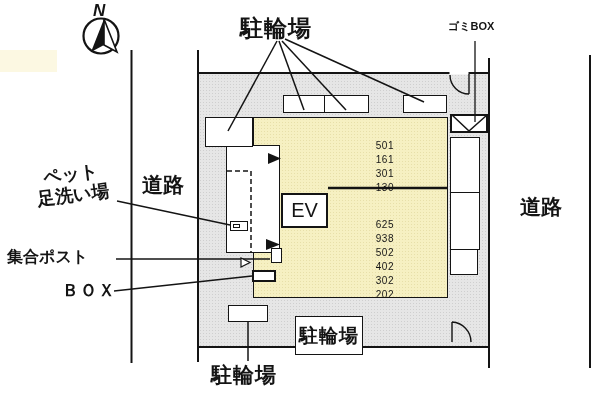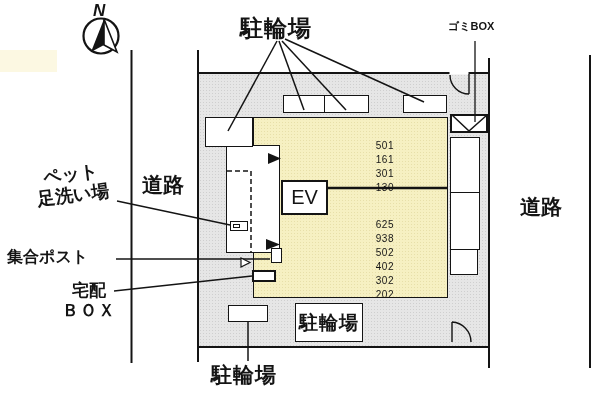--- a/index.html
+++ b/index.html
@@ -11,21 +11,21 @@
     background-image:radial-gradient(#cfcfcf 0.6px,transparent 0.7px);background-size:3px 3px;}
   .floor{left:253px;top:117px;width:195px;height:181px;border:1.5px solid #141414;
     background-color:var(--floor,#f6f0c2);
     background-image:radial-gradient(#e7dfa9 0.6px,transparent 0.7px);background-size:3px 3px;}
   .wbox{background:#fff;border:1.5px solid #141414;}
   .wbox2{background:#fff;border:2px solid #141414;}
   .corridor{left:226px;top:145px;width:54px;height:108px;}
   .jp{font-weight:600;white-space:nowrap;line-height:1.15;}
   .rooms{font-size:10px;text-align:right;width:24px;letter-spacing:0.5px;margin-top:19px;}
   .rooms div{height:14.1px;}
-  .center{display:flex;align-items:center;justify-content:center;}
+  .center{display:flex;align-items:center;justify-content:center;margin-top:13px;}
   svg{position:absolute;left:0;top:0;}
   .paleblock{left:0;top:50px;width:57px;height:22px;background:#fcf8e2;}
 </style>
 </head>
 <body>
 
 <div id="plan">
 
   <div class="abs paleblock"></div>
 
@@ -106,21 +106,20 @@
   <div class="abs jp" style="left:520px;top:195px;font-size:21px;">道路</div>
 
   <div class="abs jp" style="left:22px;top:164px;width:100px;text-align:center;font-size:18px;transform:rotate(-7deg);">
     <div>ペット</div>
     <div>足洗い場</div>
   </div>
 
   <div class="abs jp" style="left:7px;top:248px;font-size:16px;">集合ポスト</div>
 
   <div class="abs jp" style="left:56px;top:281px;width:66px;text-align:center;font-size:17px;">
-    <div>宅配</div>
     <div style="letter-spacing:1px;">ＢＯＸ</div>
   </div>
 
   <div class="abs jp" style="left:211px;top:363px;font-size:21px;letter-spacing:1px;">駐輪場</div>
 
   <div class="abs rooms" style="left:370px;top:121px;">
     <div>501</div>
     <div>161</div>
     <div>301</div>
     <div>130</div>

